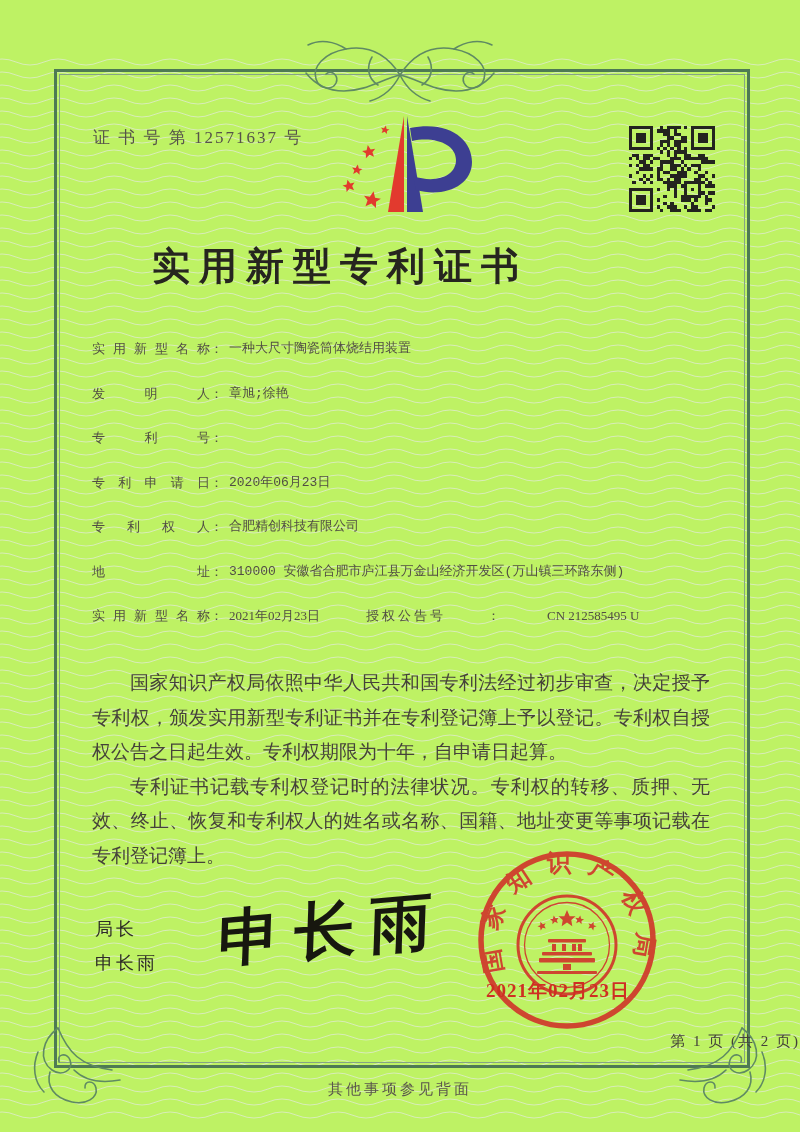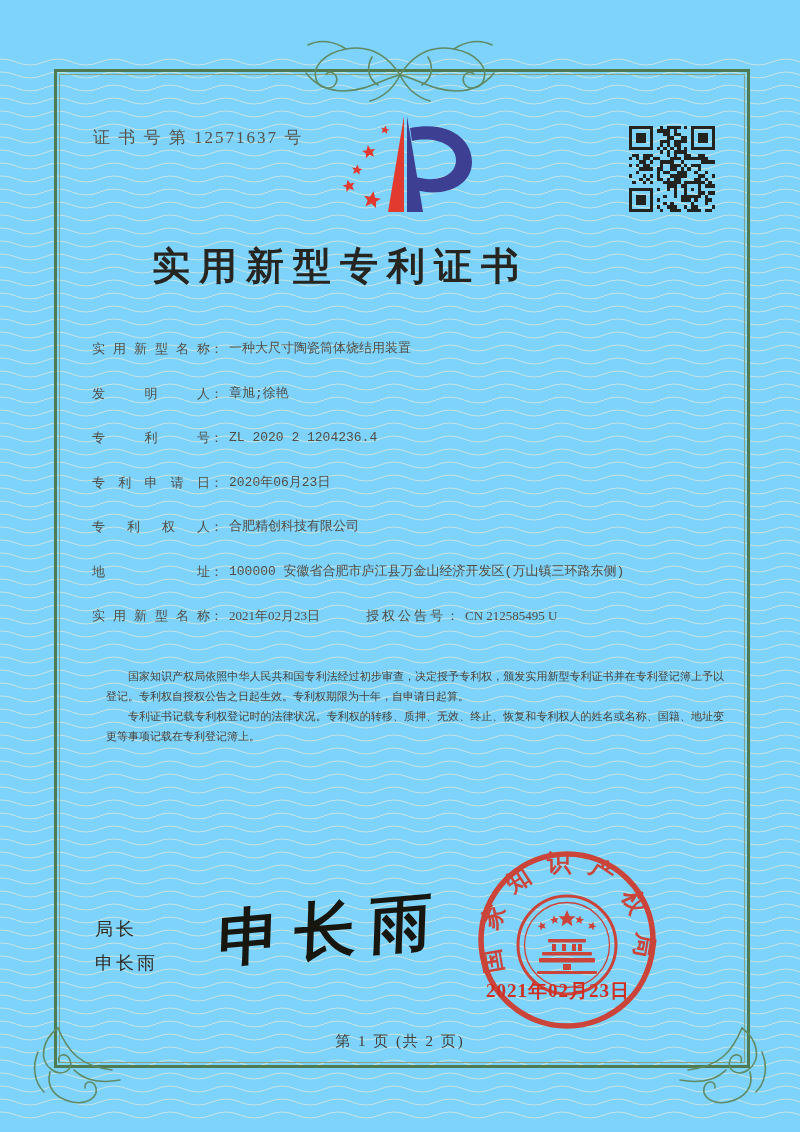--- a/index.html
+++ b/index.html
@@ -1,47 +1,47 @@
 <!DOCTYPE html>
 <html><head>
 <meta charset="utf-8">
 <style>
   html,body{margin:0;padding:0;background:#e9e7de;}
   .page{
     position:relative;width:800px;height:1132px;margin:0 auto;
-    background:#7dd3fc;overflow:hidden;
+    background:#bef264;overflow:hidden;
     font-family:"Liberation Serif","DejaVu Serif",serif;color:#3c392f;
   }
   .waves{position:absolute;left:0;top:0;z-index:0;pointer-events:none;}
   .frame{position:absolute;left:54px;top:69px;width:690px;height:993px;
     border:3px solid #4e7a54;z-index:1;}
   .frame-inner{position:absolute;inset:2px;border:1px solid #86a485;}
   .abs{position:absolute;z-index:2;}
   .cert-no{left:93px;top:126px;font-size:17px;letter-spacing:2px;color:#56534a;}
   .logo{left:330px;top:110px;}
   .qr{left:629px;top:126px;}
   .title{left:0;top:241px;width:680px;text-align:center;font-size:38px;
     font-weight:700;letter-spacing:9px;color:#26251f;}
   .fields{left:92px;top:340px;width:620px;font-size:13px;color:#514e44;}
   .frow{display:flex;align-items:flex-start;margin-bottom:27px;line-height:1.35;}
   .flabel{display:inline-block;width:118px;text-align:justify;text-align-last:justify;flex:none;}
   .fcolon{flex:none;margin-right:6px;}
   .fvalue{flex:1;font-family:Liberation Mono, monospace;}
-  .fpair2{display:flex;margin-left:46px;}
+  .fpair2{display:flex;margin-left:46px;gap:41px;}
   .fpair2 .flabel{width:auto;letter-spacing:3px;}
-  .body-text{left:106px;top:666px;width:618px;font-size:11px;line-height:1.82;
+  .body-text{left:92px;top:666px;width:618px;font-size:19px;line-height:1.82;
     color:#45423a;text-align:justify;}
   .body-text p{margin:0;text-indent:2em;}
   .director{left:95px;top:912px;font-size:18px;color:#2e2c26;line-height:1.9;letter-spacing:3px;}
   .signature{left:218px;top:888px;font-size:62px;font-weight:600;color:#17170f;
     letter-spacing:14px;transform:rotate(-5deg) skewX(-7deg);white-space:nowrap;}
   .seal{left:472px;top:845px;opacity:.93;}
   .seal-date{left:486px;top:978px;width:190px;font-size:19px;font-weight:700;
     color:#ce2f22;letter-spacing:1px;white-space:nowrap;}
-  .pagenum{left:0;top:1032px;width:800px;text-align:center;font-size:15px;color:#43403a;letter-spacing:2px;}
+  .pagenum{left:0;top:1032px;width:800px;text-align:right;font-size:15px;color:#43403a;letter-spacing:2px;}
   .backnote{left:0;top:1080px;width:800px;text-align:center;font-size:15px;color:#5a564c;letter-spacing:3px;}
   .orn{position:absolute;z-index:3;pointer-events:none;}
 </style>
 </head>
 <body>
 
 <div class="page">
 
   <svg class="waves" id="waves" width="800" height="1132">
       <path d="M-12 62 q 14 -6 28 0 t 28 0 t 28 0 t 28 0 t 28 0 t 28 0 t 28 0 t 28 0 t 28 0 t 28 0 t 28 0 t 28 0 t 28 0 t 28 0 t 28 0 t 28 0 t 28 0 t 28 0 t 28 0 t 28 0 t 28 0 t 28 0 t 28 0 t 28 0 t 28 0 t 28 0 t 28 0 t 28 0 t 28 0 t 28 0 t 28 0" fill="none" stroke="#e0e9d4" stroke-width="1" opacity="0.75"></path>
@@ -503,36 +503,35 @@
       <span class="fvalue">一种大尺寸陶瓷筒体烧结用装置</span>
     </div>
     <div class="frow">
       <span class="flabel">发明人</span>
         <span class="fcolon">：</span>
       <span class="fvalue">章旭;徐艳</span>
     </div>
     <div class="frow">
       <span class="flabel">专利号</span>
         <span class="fcolon">：</span>
-      <span class="fvalue">ZL 2020 2 1204236.4</span>
     </div>
     <div class="frow">
       <span class="flabel">专利申请日</span>
         <span class="fcolon">：</span>
       <span class="fvalue">2020年06月23日</span>
     </div>
     <div class="frow">
       <span class="flabel">专利权人</span>
         <span class="fcolon">：</span>
       <span class="fvalue">合肥精创科技有限公司</span>
     </div>
     <div class="frow">
       <span class="flabel">地址</span>
         <span class="fcolon">：</span>
-      <span class="fvalue">100000 安徽省合肥市庐江县万金山经济开发区(万山镇三环路东侧)</span>
+      <span class="fvalue">310000 安徽省合肥市庐江县万金山经济开发区(万山镇三环路东侧)</span>
     </div>
     <div class="frow">
       <span class="flabel">实用新型名称</span>
         <span class="fcolon">：</span>
       <span>2021年02月23日</span>
       <span class="fpair2">
         <span class="flabel">授权公告号</span>
           <span class="fcolon">：</span>
         <span>CN 212585495 U</span>
       </span>
@@ -573,14 +572,15 @@
       <rect x="-25" y="7" width="50" height="3.4" rx="1"></rect>
       <rect x="-28" y="13" width="56" height="4.6" rx="1"></rect>
       <rect x="-4" y="19" width="8" height="6"></rect>
       <rect x="-30" y="26" width="60" height="3" rx="1"></rect>
     </g>
   </svg>
 
   <div class="abs seal-date">2021年02月23日</div>
 
   <div class="abs pagenum">第 1 页 (共 2 页)</div>
+  <div class="abs backnote">其他事项参见背面</div>
 
 </div>
 
 </body></html>

